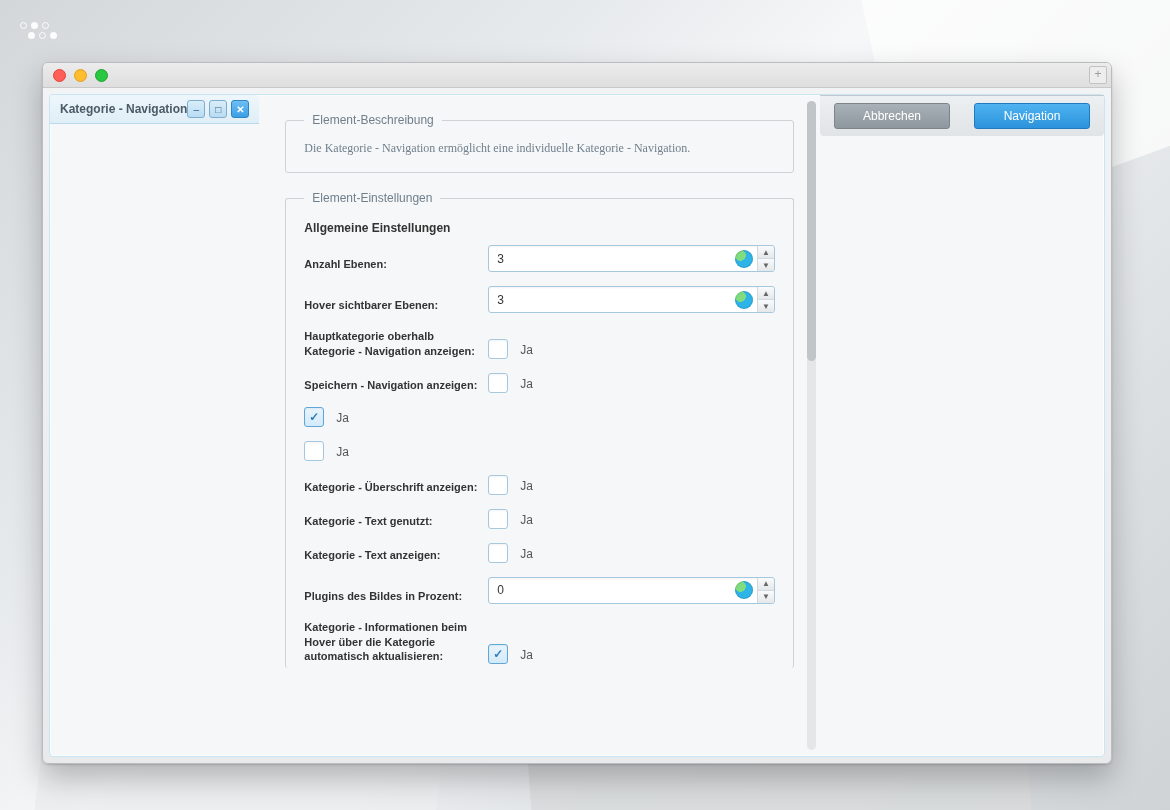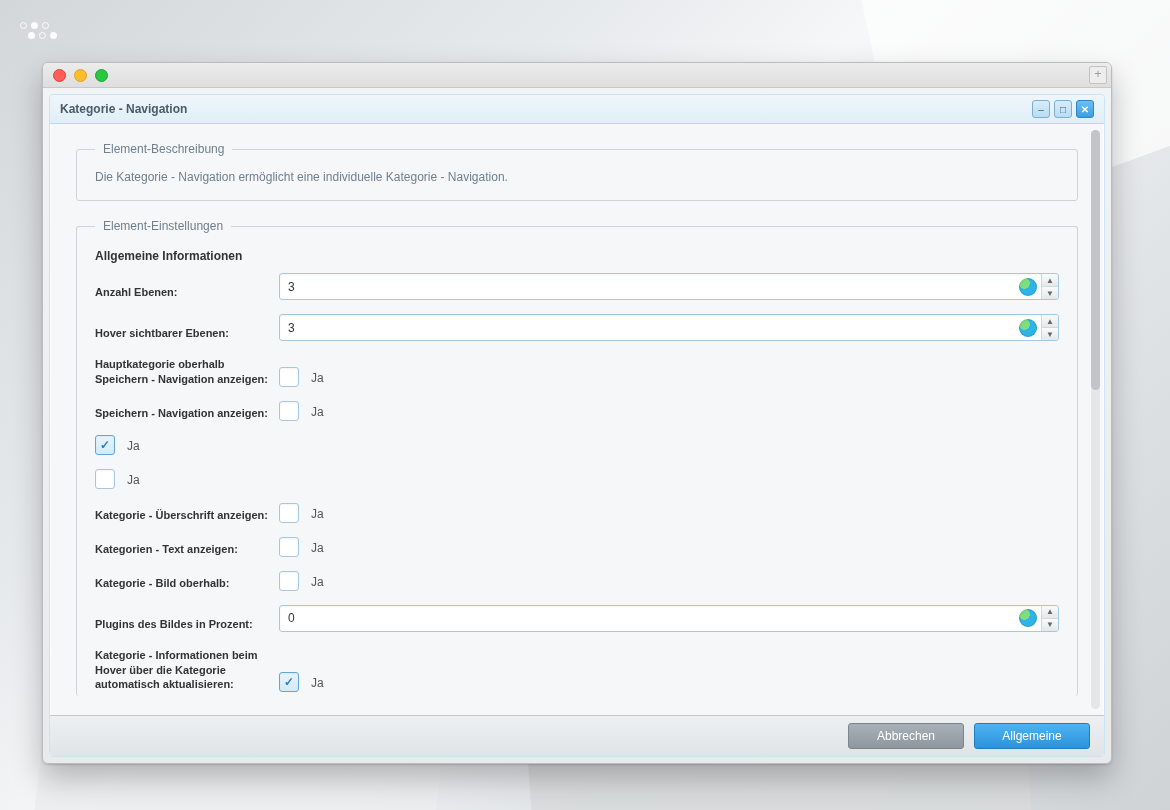--- a/index.html
+++ b/index.html
@@ -79,21 +79,21 @@
   }
 
   .inner-panel {
     margin: 6px;
     flex: 1;
     background: #f6f7f8;
     border: 1px solid #c9e4f4;
     border-radius: 4px;
     box-shadow: inset 0 0 0 1px rgba(255,255,255,0.6);
     display: flex;
-    flex-direction: column;
+    flex-direction: row;
     min-height: 0;
   }
 
   .panel-header {
     height: 28px;
     background: linear-gradient(#eef6fb, #e0eef7);
     border-bottom: 1px solid #b8d9ee;
     display: flex;
     align-items: center;
     justify-content: space-between;
@@ -139,21 +139,21 @@
     border-radius:3px;
     padding: 14px 18px 16px 18px;
     margin: 0 0 18px 0;
     background: transparent;
   }
   legend {
     padding: 0 8px;
     color:#6f7f8c;
     font-size:12px;
   }
-  .desc-text { color:#6f7f8c; font-size:12px; }
+  .desc-text { color:#6f7f8c; font-size:12px;font-family:Liberation Serif, serif; }
 
   .section-heading {
     font-weight: bold;
     color:#333;
     margin: 2px 0 10px 0;
     font-size:12px;
   }
 
   .form-row {
     display:flex;
@@ -242,21 +242,21 @@
   }
 
   .panel-footer {
     height: 40px;
     background: linear-gradient(#ecf0f2,#e0e4e7);
     border-top:1px solid #c4c8cb;
     display:flex;
     justify-content:flex-end;
     align-items:center;
     padding: 0 14px;
-    gap:10px;
+    gap:24px;
     border-radius:0 0 4px 4px;
   }
   .btn {
     height:24px;
     min-width:86px;
     padding:0 14px;
     border-radius:3px;
     font-size:12px;
     display:flex; align-items:center; justify-content:center;
     cursor:pointer;
@@ -322,21 +322,21 @@
       </div>
 
       <fieldset>
         <legend>Element-Beschreibung</legend>
         <div class="desc-text">Die Kategorie - Navigation ermöglicht eine individuelle Kategorie - Navigation.</div>
       </fieldset>
 
       <fieldset style="padding-bottom:0; border-bottom:none; margin-bottom:0;">
         <legend>Element-Einstellungen</legend>
 
-        <div class="section-heading">Allgemeine Informationen</div>
+        <div class="section-heading">Allgemeine Einstellungen</div>
 
         <div class="form-row">
           <div class="form-label">Anzahl Ebenen:</div>
           <div class="field-wrap">
             <div class="trigger-field">
               <input type="text" value="3" style="">
               <span class="globe"></span>
               <div class="spinner">
                 <div class="spin-btn">▲</div>
                 <div class="spin-btn">▼</div>
@@ -353,21 +353,21 @@
               <span class="globe"></span>
               <div class="spinner">
                 <div class="spin-btn">▲</div>
                 <div class="spin-btn">▼</div>
               </div>
             </div>
           </div>
         </div>
 
         <div class="form-row">
-          <div class="form-label">Hauptkategorie oberhalb Speichern - Navigation anzeigen:</div>
+          <div class="form-label">Hauptkategorie oberhalb Kategorie - Navigation anzeigen:</div>
           <div class="field-inline">
             <span class="chk"></span>
             <span class="chk-label">Ja</span>
           </div>
         </div>
 
         <div class="form-row">
           <div class="form-label">Speichern - Navigation anzeigen:</div>
           <div class="field-inline">
             <span class="chk"></span>
@@ -391,29 +391,29 @@
 
         <div class="form-row">
           <div class="form-label">Kategorie - Überschrift anzeigen:</div>
           <div class="field-inline">
             <span class="chk"></span>
             <span class="chk-label">Ja</span>
           </div>
         </div>
 
         <div class="form-row">
-          <div class="form-label">Kategorien - Text anzeigen:</div>
-          <div class="field-inline">
-            <span class="chk"></span>
-            <span class="chk-label">Ja</span>
-          </div>
-        </div>
-
-        <div class="form-row">
-          <div class="form-label">Kategorie - Bild oberhalb:</div>
+          <div class="form-label">Kategorie - Text genutzt:</div>
+          <div class="field-inline">
+            <span class="chk"></span>
+            <span class="chk-label">Ja</span>
+          </div>
+        </div>
+
+        <div class="form-row">
+          <div class="form-label">Kategorie - Text anzeigen:</div>
           <div class="field-inline">
             <span class="chk"></span>
             <span class="chk-label">Ja</span>
           </div>
         </div>
 
         <div class="form-row">
           <div class="form-label">Plugins des Bildes in Prozent:</div>
           <div class="field-wrap">
             <div class="trigger-field">
@@ -434,17 +434,17 @@
             <span class="chk-label">Ja</span>
           </div>
         </div>
 
       </fieldset>
 
     </div>
 
     <div class="panel-footer">
       <div class="btn btn-secondary">Abbrechen</div>
-      <div class="btn btn-primary">Allgemeine</div>
+      <div class="btn btn-primary">Navigation</div>
     </div>
 
   </div>
 </div>
 
 </body></html>

